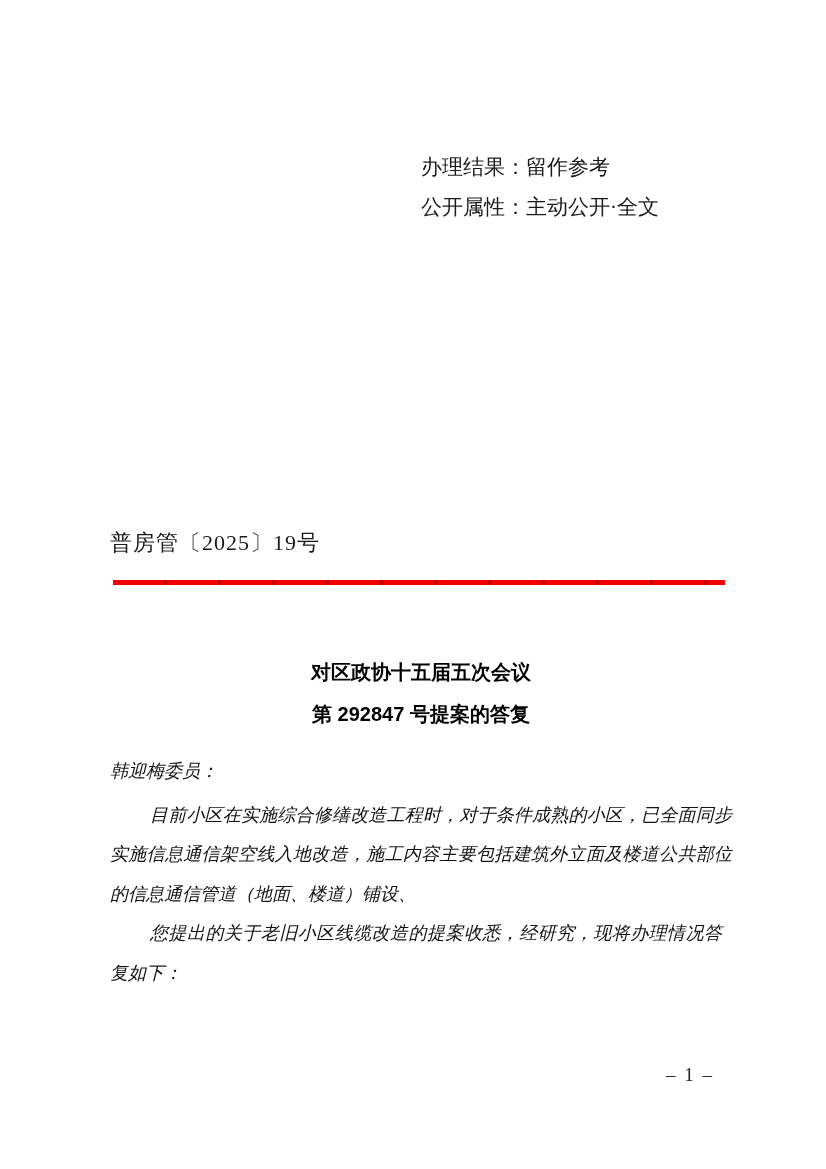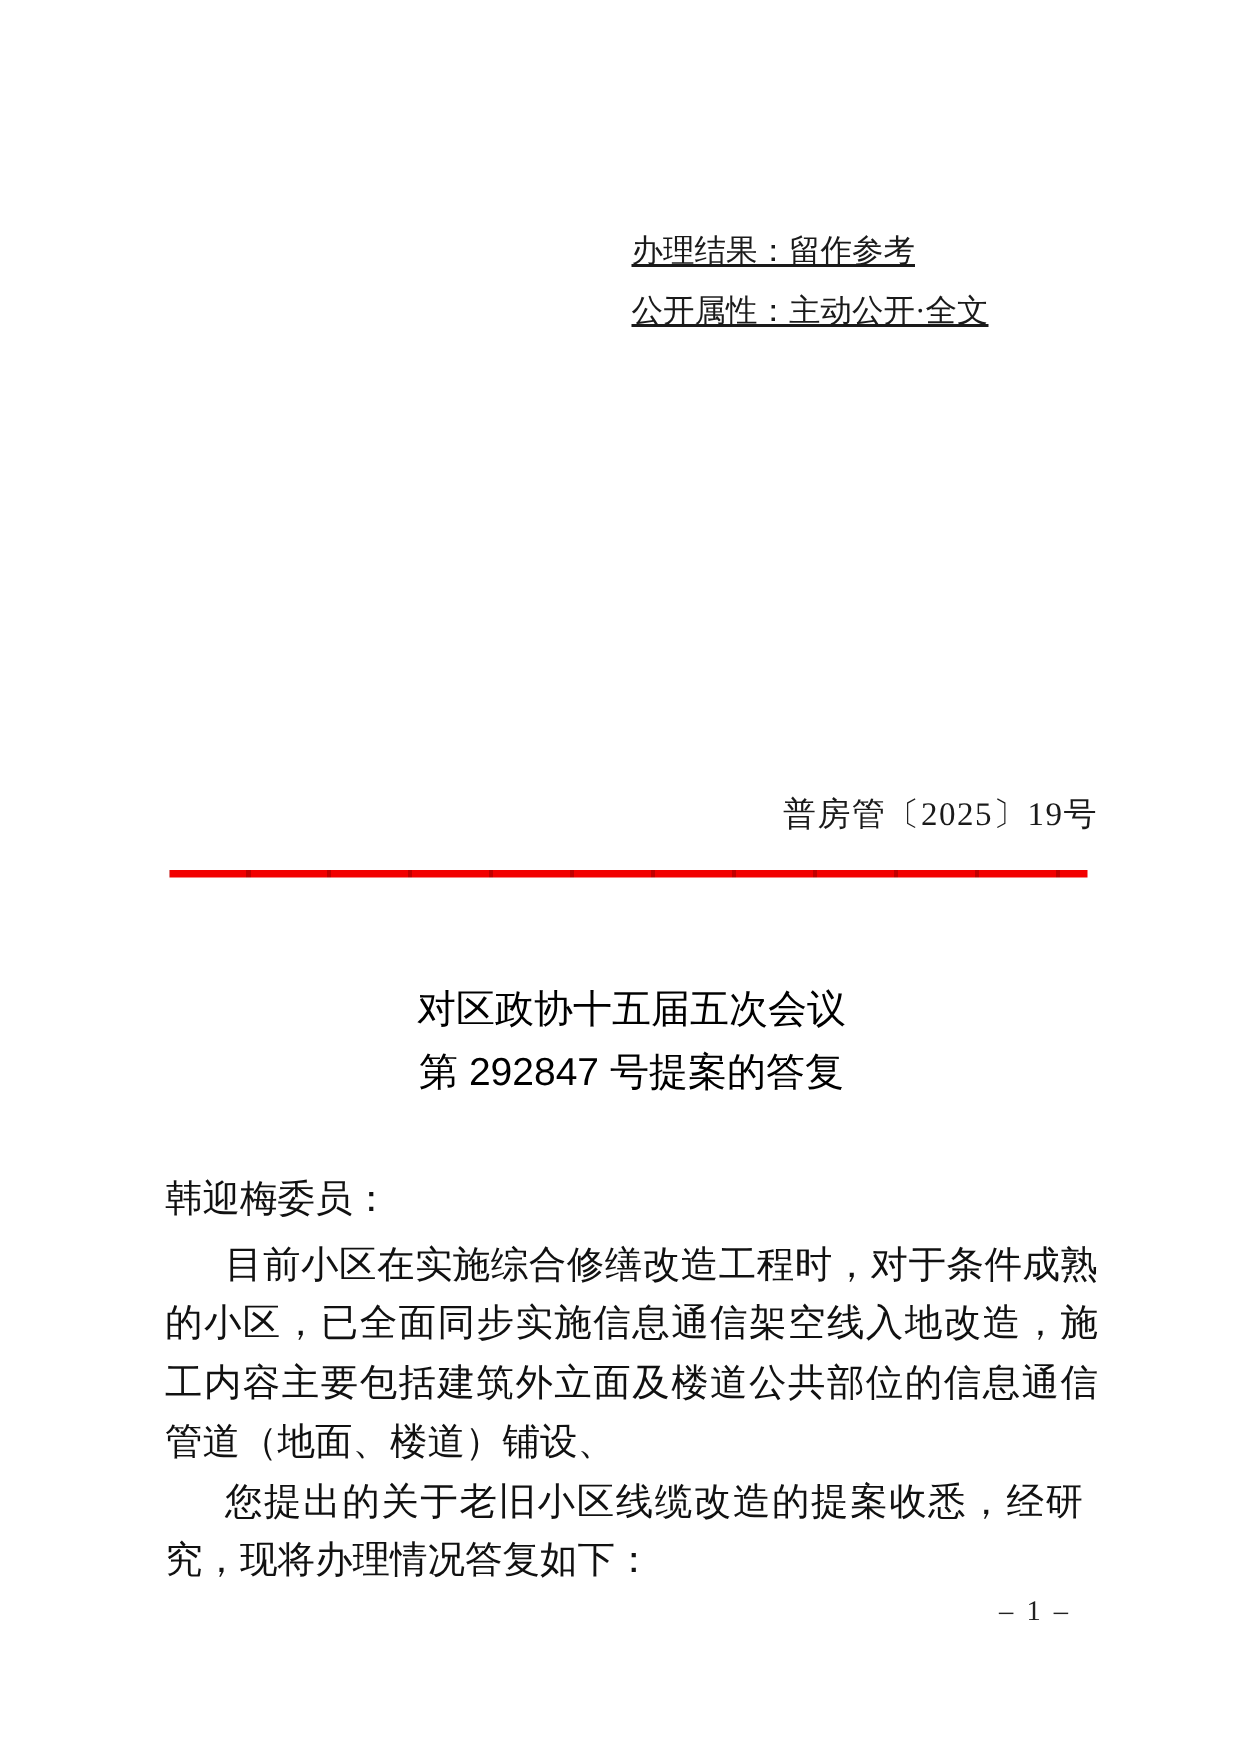--- a/index.html
+++ b/index.html
@@ -17,21 +17,20 @@
 
   
   .meta {
     position: absolute;
     left: 421px;
     top: 148px;
     font-size: 21px;
     line-height: 39.5px;
     white-space: nowrap;
     color: #1a1a1a;
-    text-decoration: underline;
   }
 
   
   .masthead {
     position: absolute;
     left: 108px;
     top: 251px;
     width: 650px;
     height: 260px;
   }
@@ -47,21 +46,21 @@
     transform-origin: 0 0;
     font-family: "Liberation Serif", "DejaVu Serif", serif;
   }
 
   
   .docnum {
     position: absolute;
     left: 110px;
     top: 528px;
     width: 622px;
-    text-align: right;
+    text-align: left;
     font-size: 22px;
     letter-spacing: 1px;
     color: #1a1a1a;
     white-space: nowrap;
   }
 
   
   .rule {
     position: absolute;
     left: 113px;
@@ -73,40 +72,41 @@
       #c00000 51px, #c00000 54px);
   }
 
   
   .doc-title {
     position: absolute;
     left: 110px;
     top: 652px;
     width: 622px;
     text-align: center;
-    font-size: 26px;
-    font-weight: normal;
+    font-size: 20px;
+    font-weight: bold;
     line-height: 41.5px;
     color: #000000;
     font-family: "Liberation Sans", "DejaVu Sans", sans-serif;
     white-space: nowrap;
   }
 
   
   .body-block {
     position: absolute;
     left: 110px;
-    top: 780px;
+    top: 752px;
     width: 622px;
-    font-size: 25px;
+    font-size: 18px;
     line-height: 39.5px;
     text-align: justify;
     word-break: break-all;
     line-break: strict;
     color: #111111;
+    font-style: italic;
   }
   .body-block p { margin: 0; }
   .salutation { white-space: nowrap; }
   .para { text-indent: 40px; }
   .para-first { width: 612px; }
   .para-gap { margin-top: 4px !important; }
 
   
   .pagenum {
     position: absolute;

